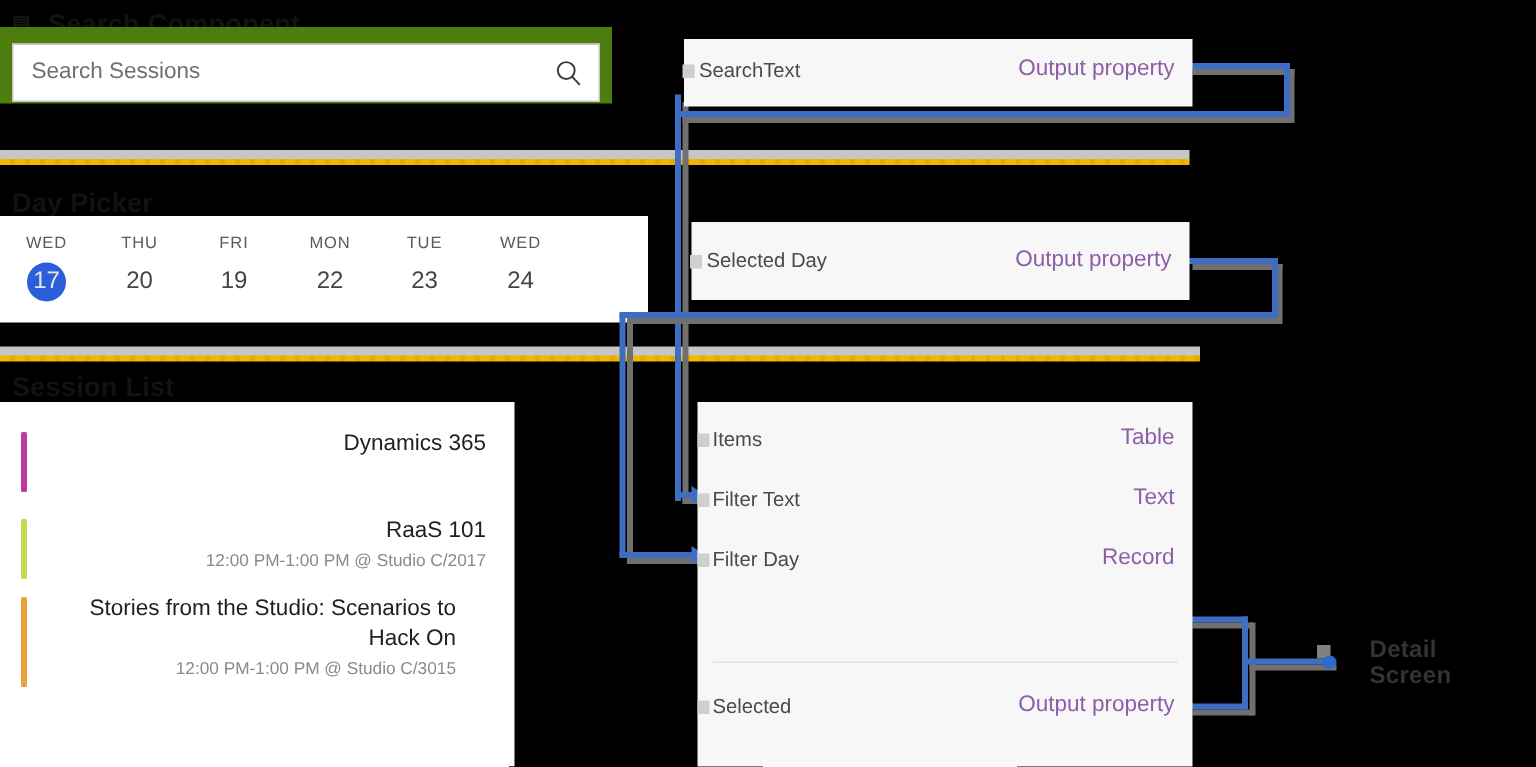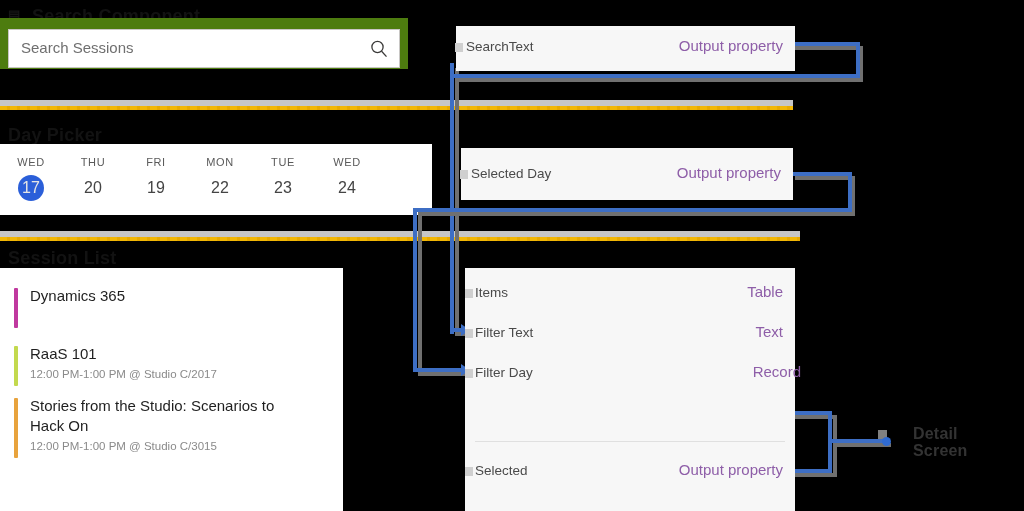--- a/index.html
+++ b/index.html
@@ -113,20 +113,21 @@
   
   #session-panel {
     left: 0; top: 268px;
     width: 343px; height: 243px;
     background: #ffffff;
   }
   .session-item {
     position: absolute;
     left: 14px;
     width: 310px;
+    text-align: right;
   }
   .session-bar {
     position: absolute;
     left: 0; top: 2px;
     width: 4px;
     border-radius: 1px;
   }
   .session-title {
     margin-left: 16px;
     font-size: 15px;
@@ -341,21 +342,21 @@
     <span class="prop-label">Items</span>
     <span class="prop-value">Table</span>
   </div>
 
   <div class="prop-row" style="top:46px;">
     <div class="prop-anchor" style="top:15px; left:0px;"></div>
     <span class="prop-label">Filter Text</span>
     <span class="prop-value">Text</span>
   </div>
 
-  <div class="prop-row" style="top:86px;padding-left:18px;">
+  <div class="prop-row" style="top:86px;">
     <div class="prop-anchor" style="top:15px; left:0px;"></div>
     <span class="prop-label">Filter Day</span>
     <span class="prop-value">Record</span>
   </div>
 
 
   <div class="prop-sep" style="top:173px;"></div>
 
   <div class="prop-row" style="top:184px;">
     <div class="prop-anchor" style="top:15px; left:0px;"></div>

